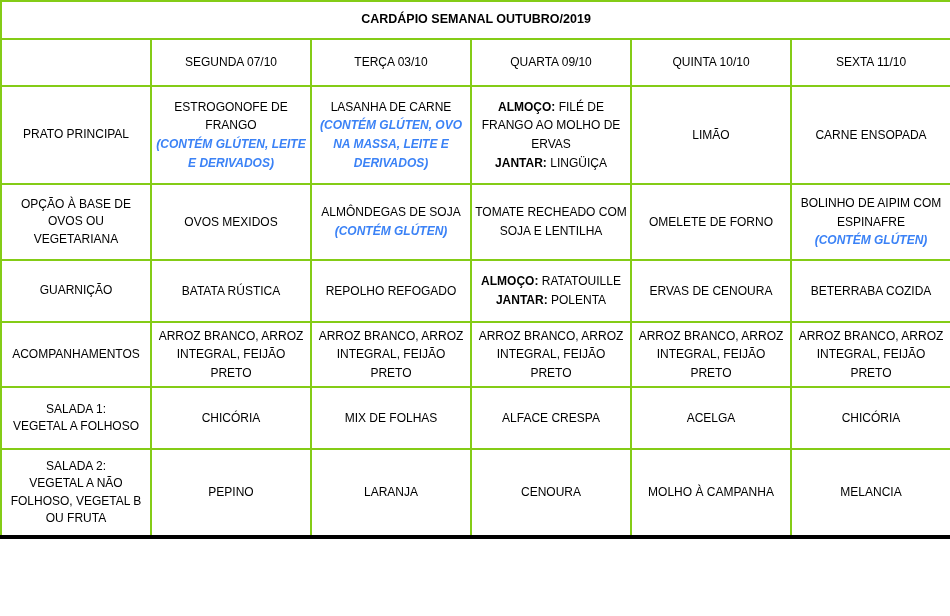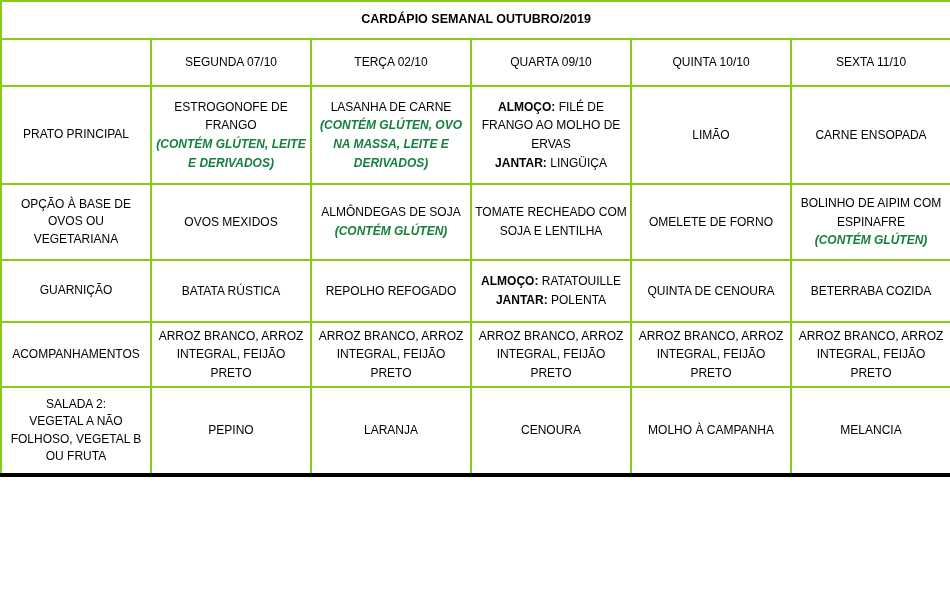--- a/index.html
+++ b/index.html
@@ -28,21 +28,21 @@
   tr.r-title{height:38px;}
   tr.r-head{height:47px;}
   tr.r0{height:98px;}
   tr.r1{height:76px;}
   tr.r2{height:62px;}
   tr.r3{height:65px;}
   tr.r4{height:62px;}
   tr.r5{height:88px;}
   tr.r6{height:40px;}
   tr.r7{height:40px;}
-  .red{color:#15803d;font-weight:bold;font-style:italic;}
+  .red{color:#3b82f6;font-weight:bold;font-style:italic;}
   .meal-label{font-weight:bold;text-align:center;}
   .lbl-line{display:block;}
   .ct{width:100%;}
 </style>
 </head>
 <body>
 
 <div class="page">
 <table class="menu">
   <colgroup>
@@ -55,21 +55,21 @@
   </colgroup>
 
   <tbody>
         <tr class="r-title">
     <td class="title-cell" colspan="6">CARDÁPIO SEMANAL OUTUBRO/2019</td>
   </tr>
 
   <tr class="r-head">
     <th></th>
     <th>SEGUNDA 07/10</th>
-    <th>TERÇA 02/10</th>
+    <th>TERÇA 03/10</th>
     <th>QUARTA 09/10</th>
     <th>QUINTA 10/10</th>
     <th>SEXTA 11/10</th>
   </tr>
 
   <tr class="r0">
     <th>
       <span class="lbl-line">PRATO PRINCIPAL</span>
     </th>
     <td>
@@ -129,21 +129,21 @@
     <td>
       <div class="ct">REPOLHO REFOGADO</div>
     </td>
     <td>
       <div class="ct">
         <span class="meal-label">ALMOÇO:</span> <span>RATATOUILLE</span><br>
         <span class="meal-label">JANTAR:</span> <span>POLENTA</span>
       </div>
     </td>
     <td>
-      <div class="ct">QUINTA DE CENOURA</div>
+      <div class="ct">ERVAS DE CENOURA</div>
     </td>
     <td>
       <div class="ct">BETERRABA COZIDA</div>
     </td>
   </tr>
 
   <tr class="r3">
     <th>
       <span class="lbl-line">ACOMPANHAMENTOS</span>
     </th>
@@ -157,20 +157,41 @@
       <div class="ct">ARROZ BRANCO, ARROZ INTEGRAL, FEIJÃO PRETO</div>
     </td>
     <td>
       <div class="ct">ARROZ BRANCO, ARROZ INTEGRAL, FEIJÃO PRETO</div>
     </td>
     <td>
       <div class="ct">ARROZ BRANCO, ARROZ INTEGRAL, FEIJÃO PRETO</div>
     </td>
   </tr>
 
+  <tr class="r4">
+    <th>
+      <span class="lbl-line">SALADA 1:</span>
+      <span class="lbl-line">VEGETAL A FOLHOSO</span>
+    </th>
+    <td>
+      <div class="ct">CHICÓRIA</div>
+    </td>
+    <td>
+      <div class="ct">MIX DE FOLHAS</div>
+    </td>
+    <td>
+      <div class="ct">ALFACE CRESPA</div>
+    </td>
+    <td>
+      <div class="ct">ACELGA</div>
+    </td>
+    <td>
+      <div class="ct">CHICÓRIA</div>
+    </td>
+  </tr>
 
   <tr class="r5">
     <th>
       <span class="lbl-line">SALADA 2:</span>
       <span class="lbl-line">VEGETAL A NÃO</span>
       <span class="lbl-line">FOLHOSO, VEGETAL B</span>
       <span class="lbl-line">OU FRUTA</span>
     </th>
     <td>
       <div class="ct">PEPINO</div>

